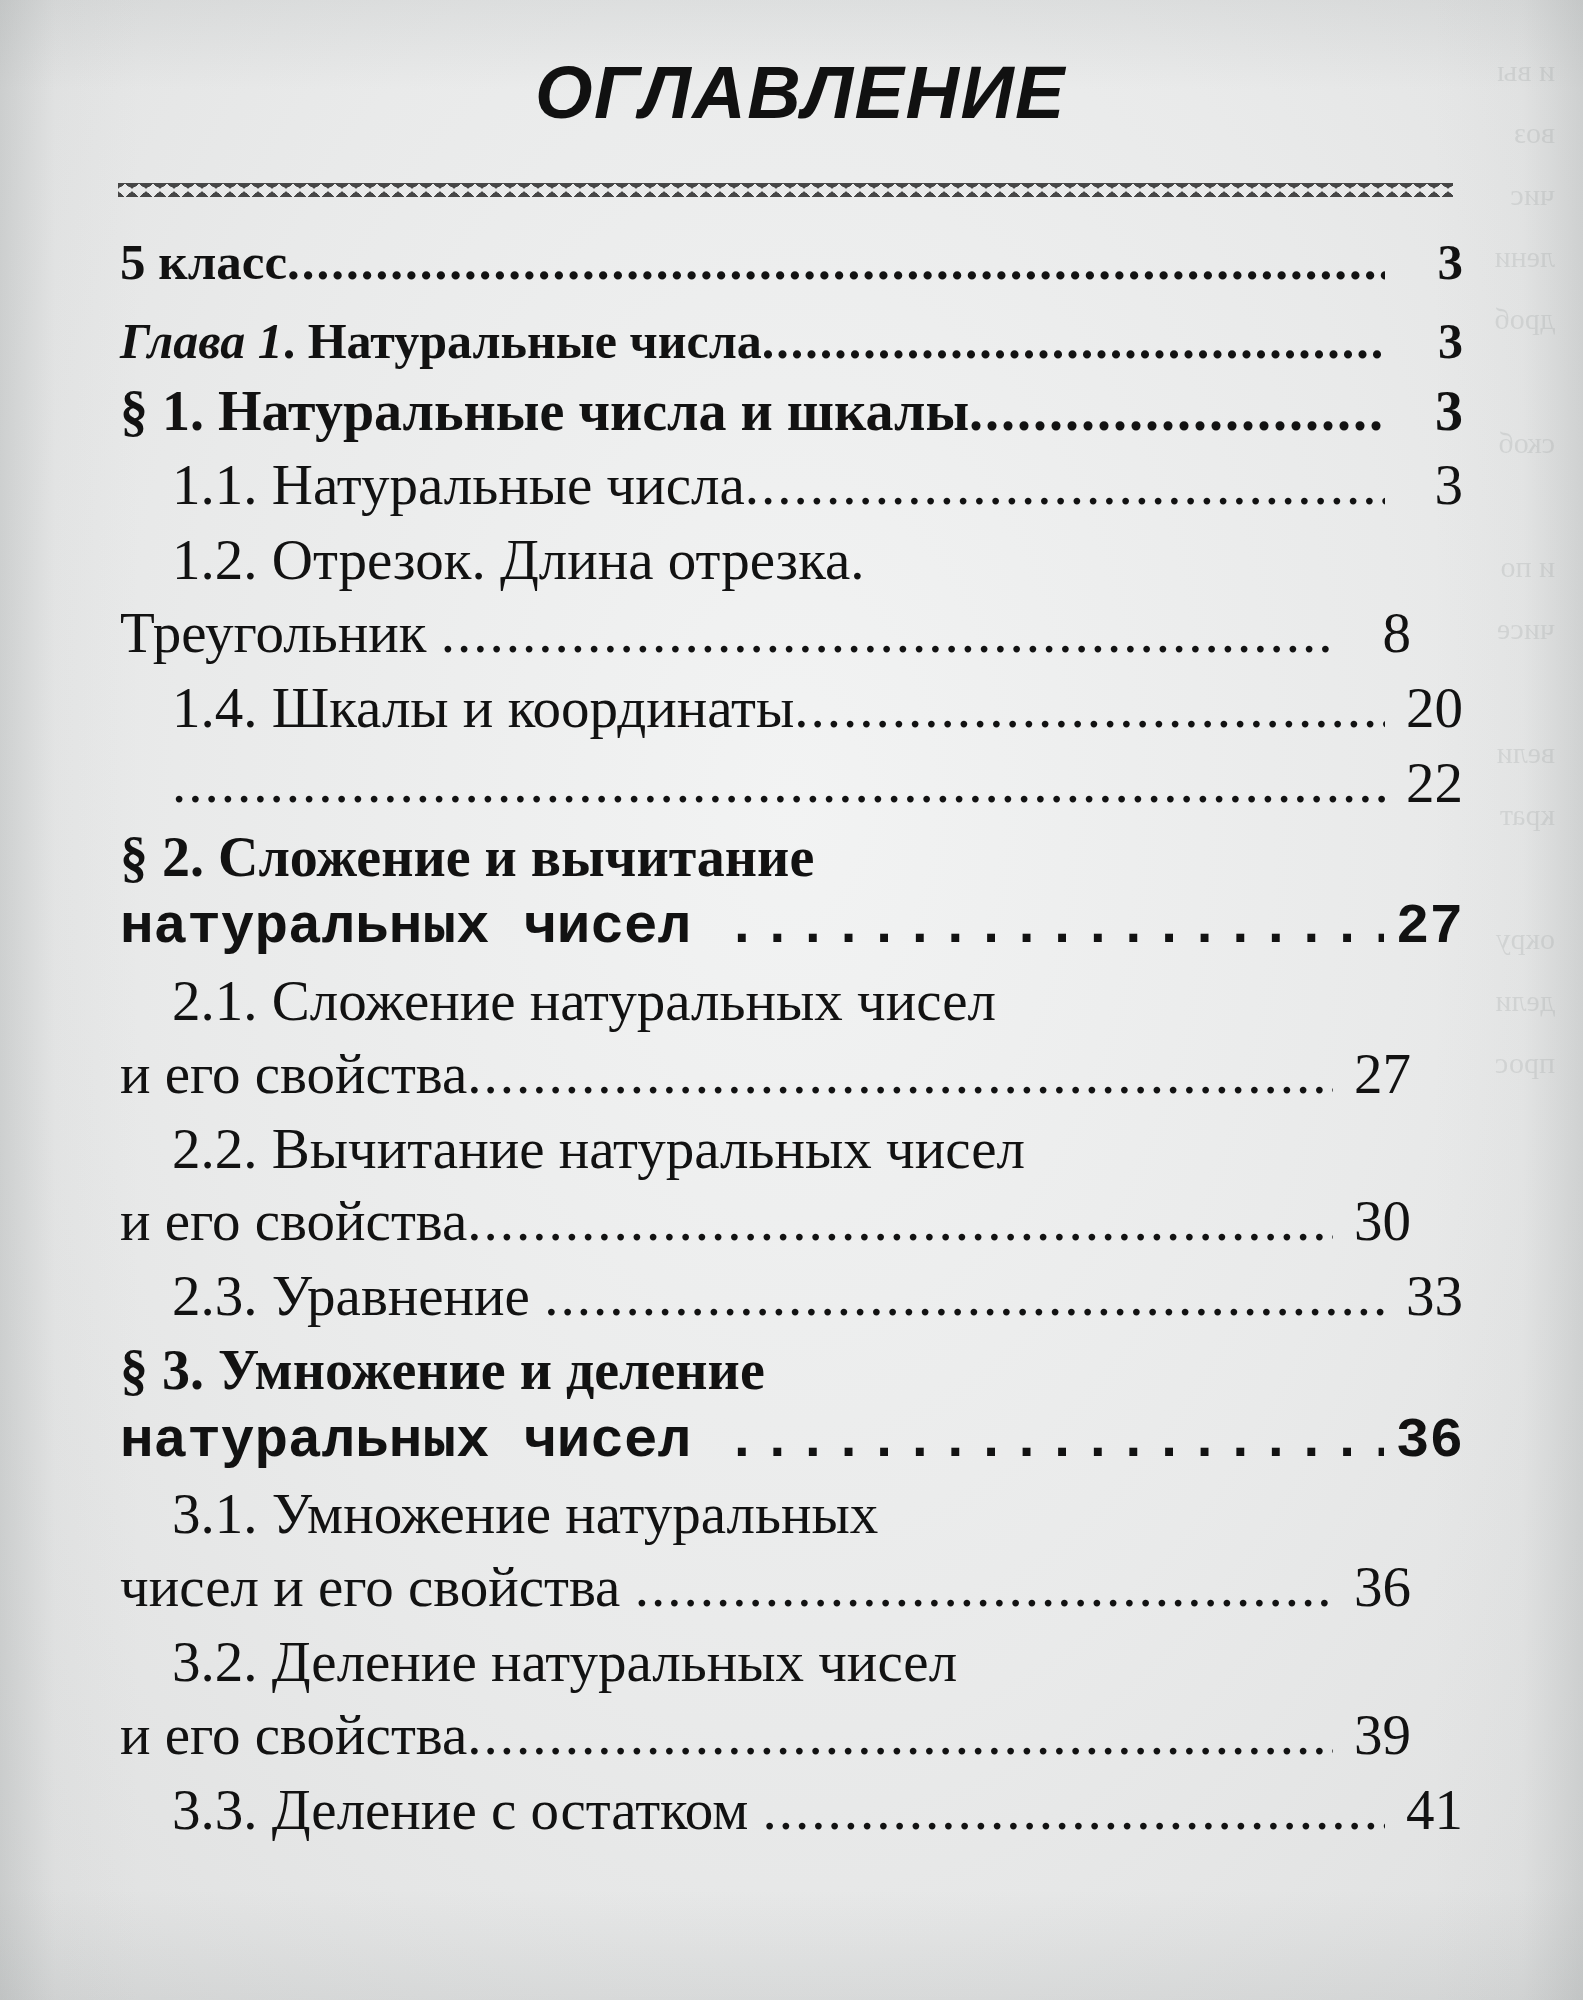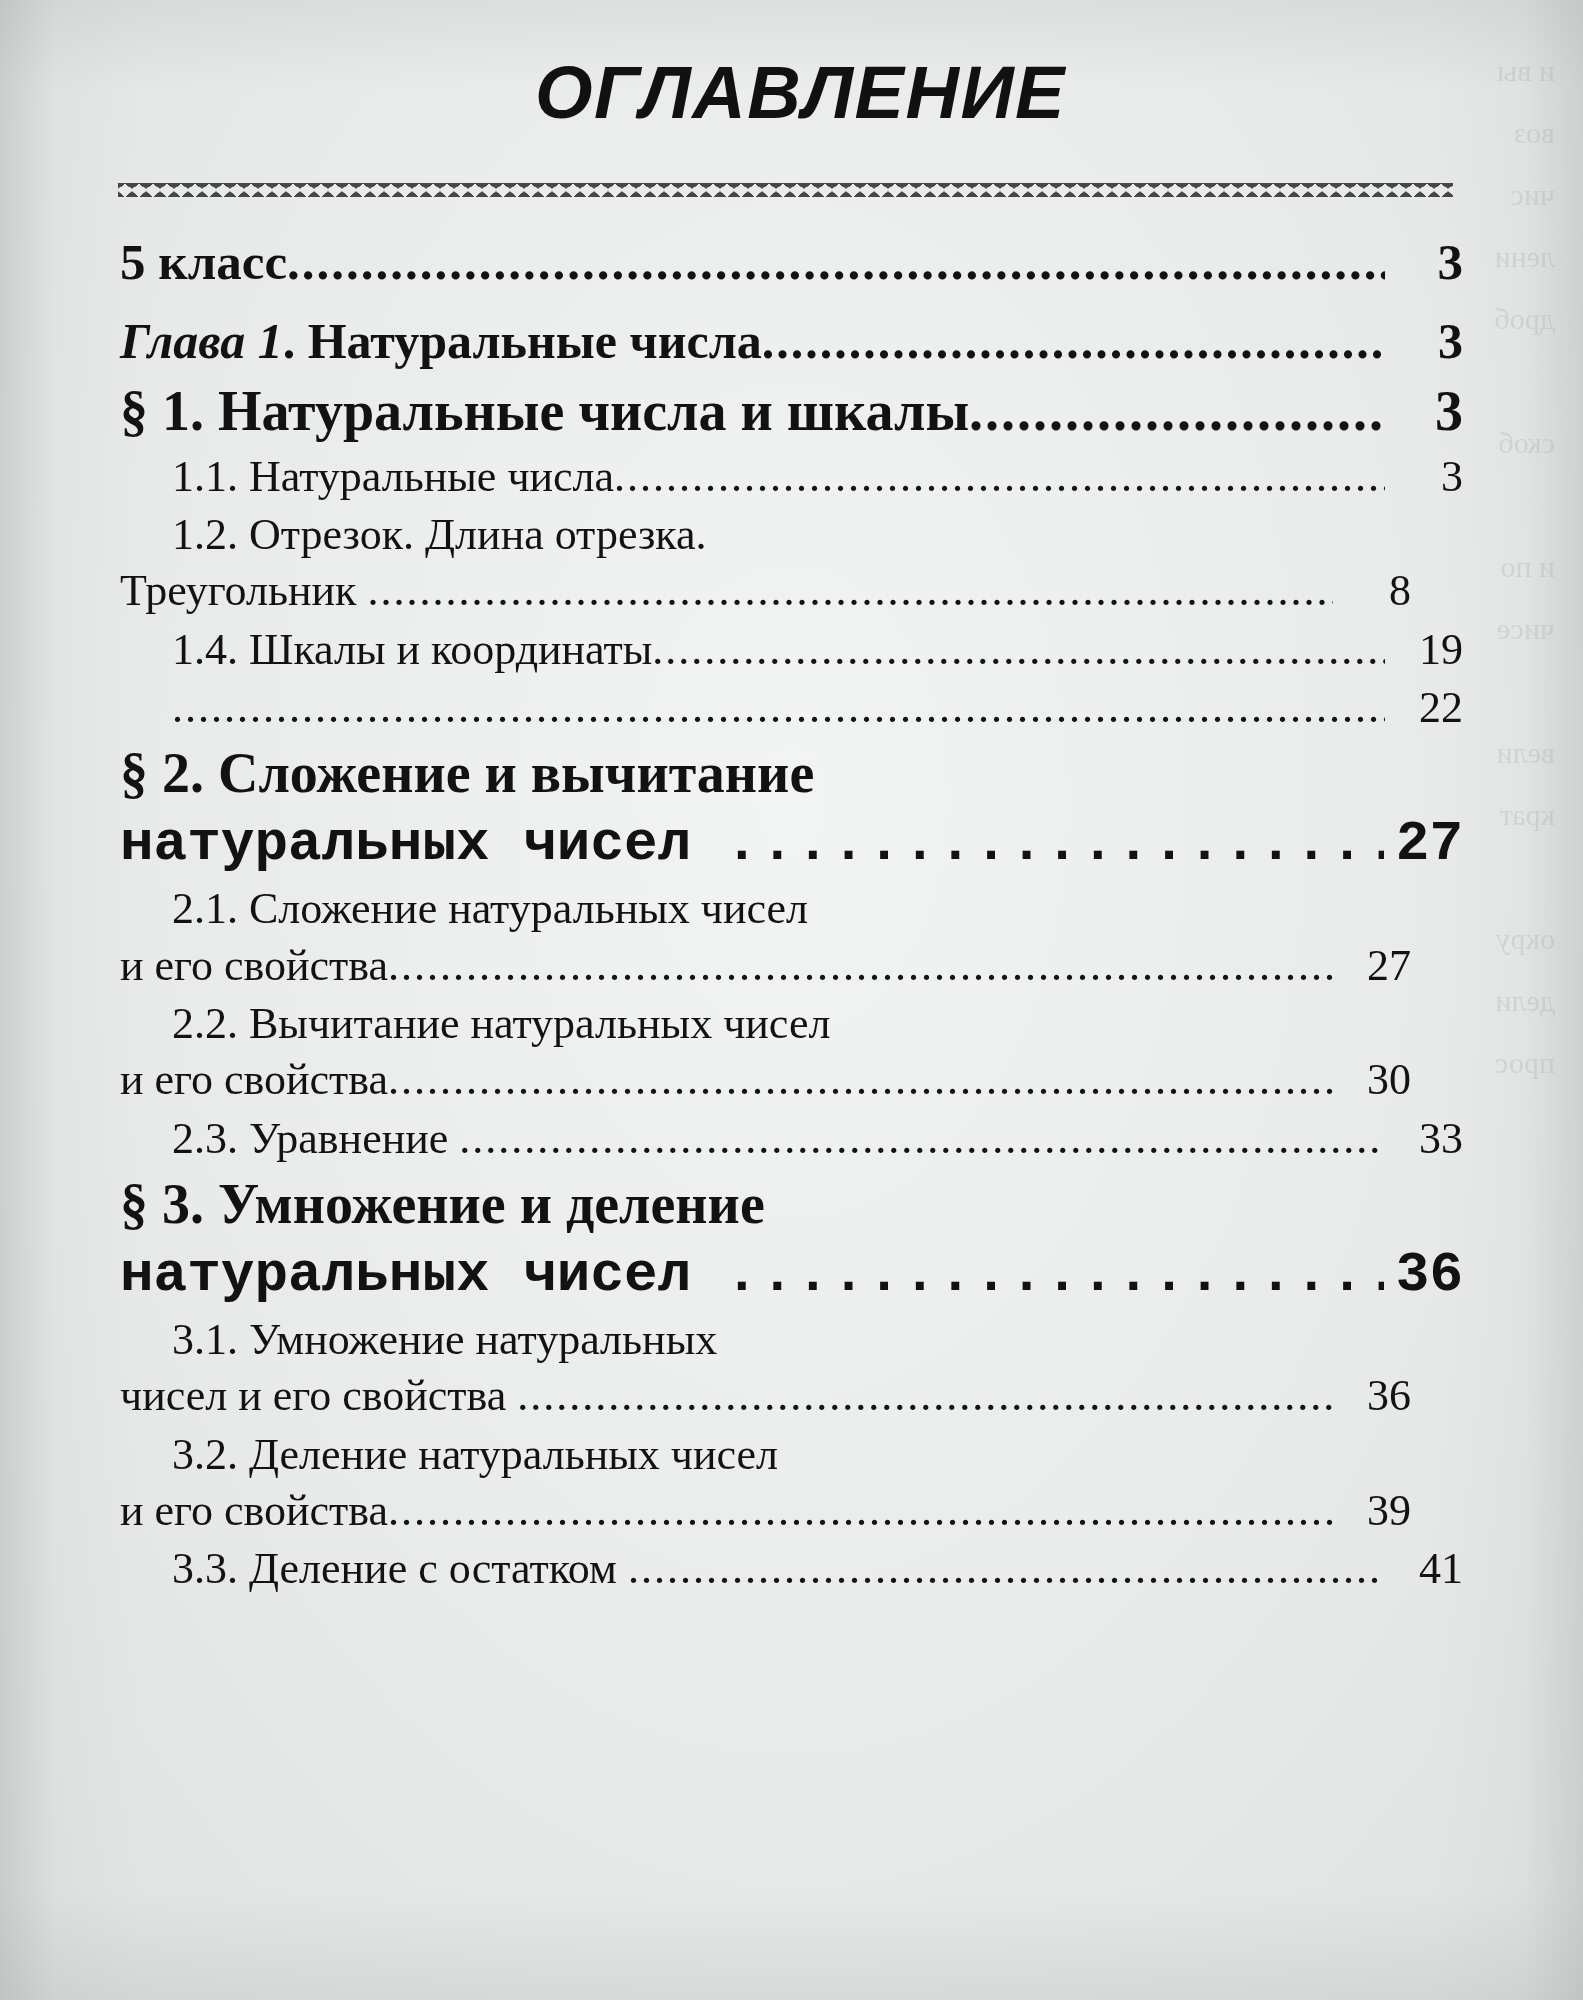--- a/index.html
+++ b/index.html
@@ -182,21 +182,21 @@
     font-weight: bold;
   }
   .lvl-section {
     font-weight: bold;
     font-size: 56px;
     line-height: 1.26;
     margin-bottom: 2px;
   }
   .lvl-sub {
     font-weight: normal;
-    font-size: 44px;
+    font-size: 57px;
     line-height: 1.28;
     margin-bottom: 2px;
     padding-left: 52px;
   }
   .lvl-sub .cont-row {
     margin-left: -52px;
   }
   .lvl-section .cont-row,
   .lvl-chapter .cont-row {
     margin-left: 0;
@@ -271,21 +271,21 @@
           <div class="row cont-row">
             <span class="cont">Треугольник </span>
             <span class="leader"></span>
             <span class="page-num">8</span>
           </div>
         </li>
         <li class="entry lvl-sub">
           <div class="row">
             <span class="label">1.4. Шкалы и координаты</span>
             <span class="leader"></span>
-            <span class="page-num">19</span>
+            <span class="page-num">20</span>
           </div>
         </li>
         <li class="entry lvl-sub">
           <div class="row">
             <span class="leader"></span>
             <span class="page-num">22</span>
           </div>
         </li>
         <li class="entry lvl-section">
           <div class="row">

